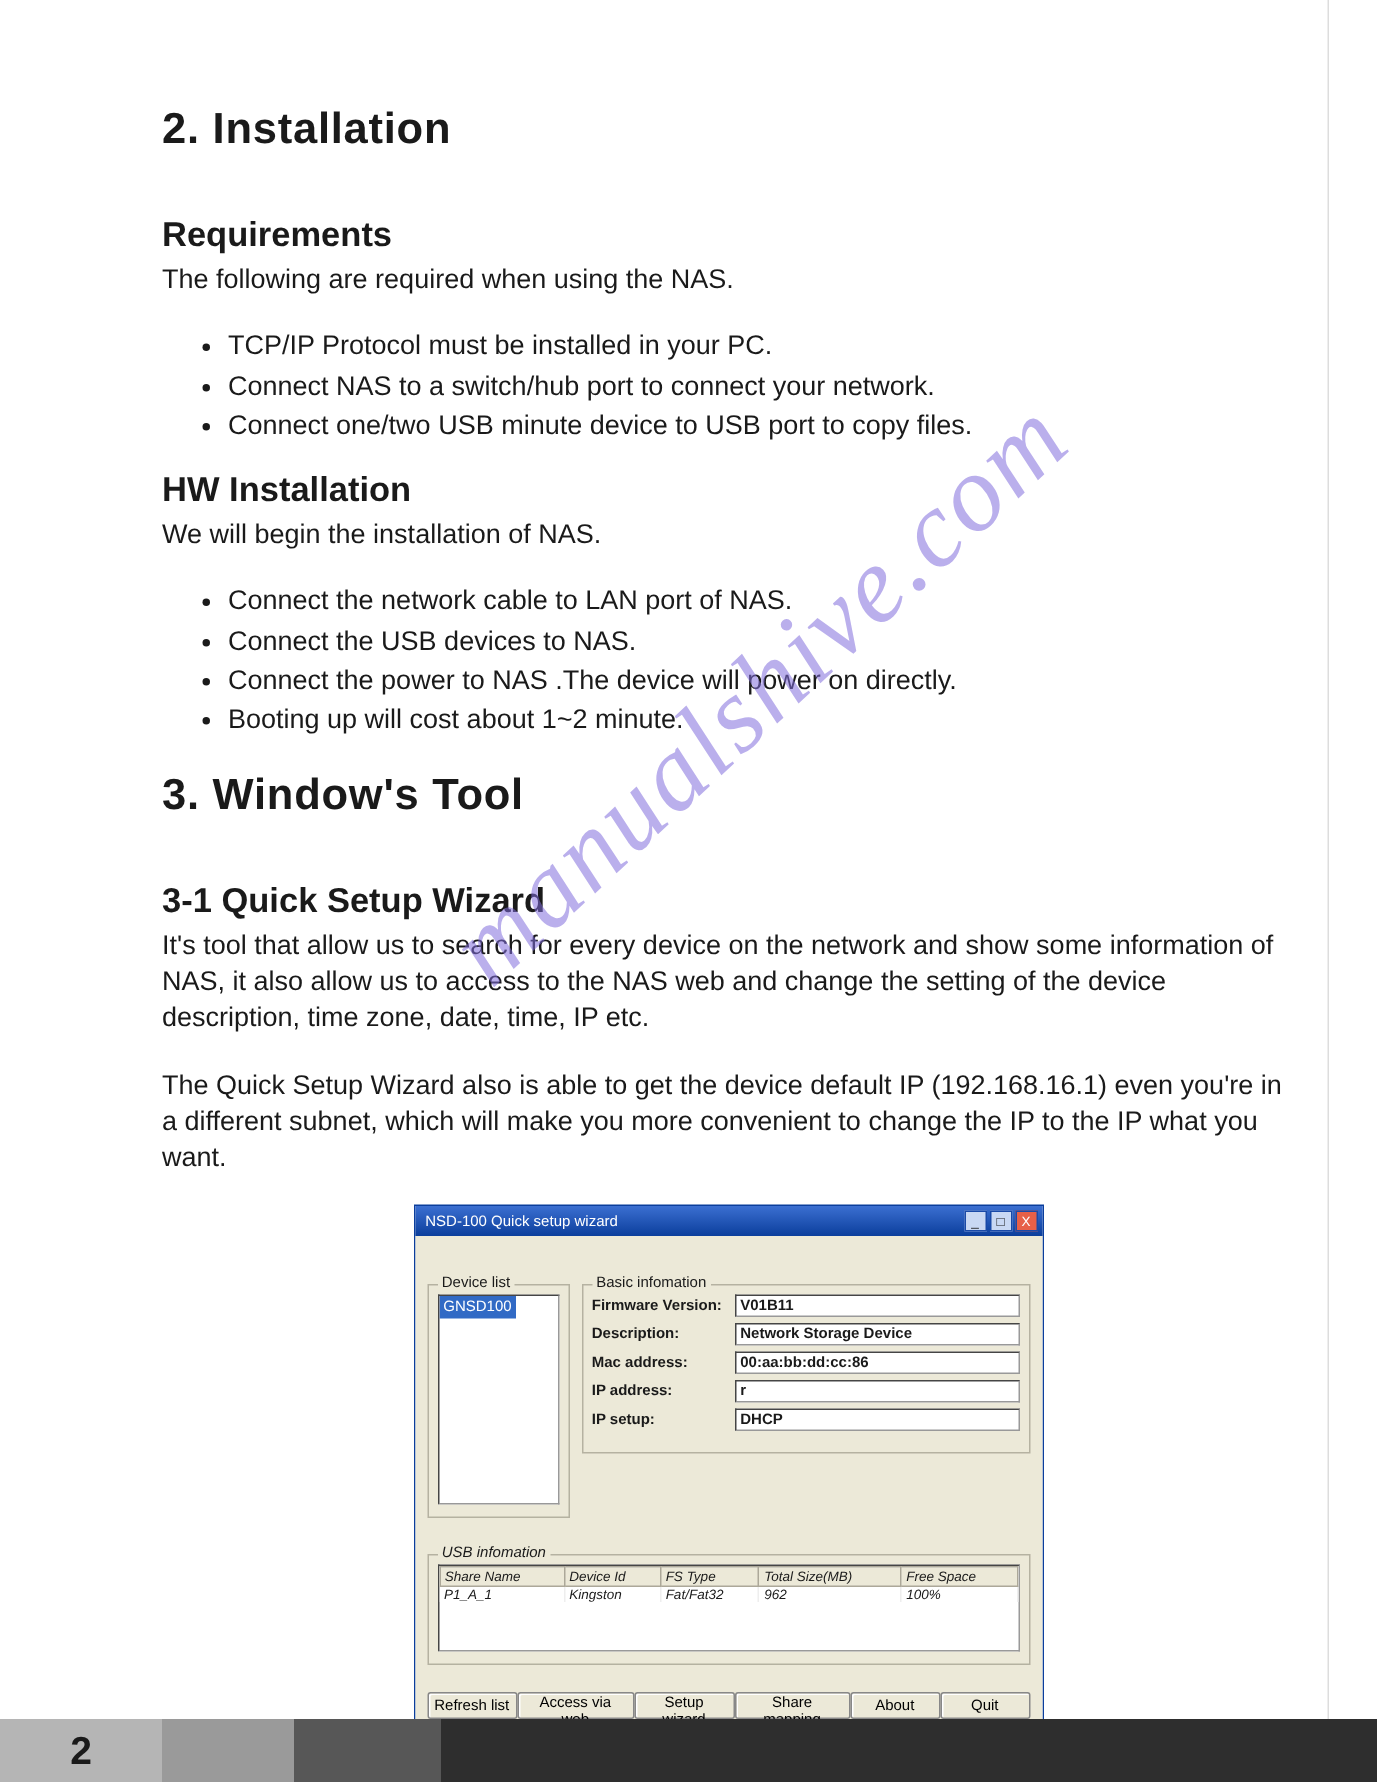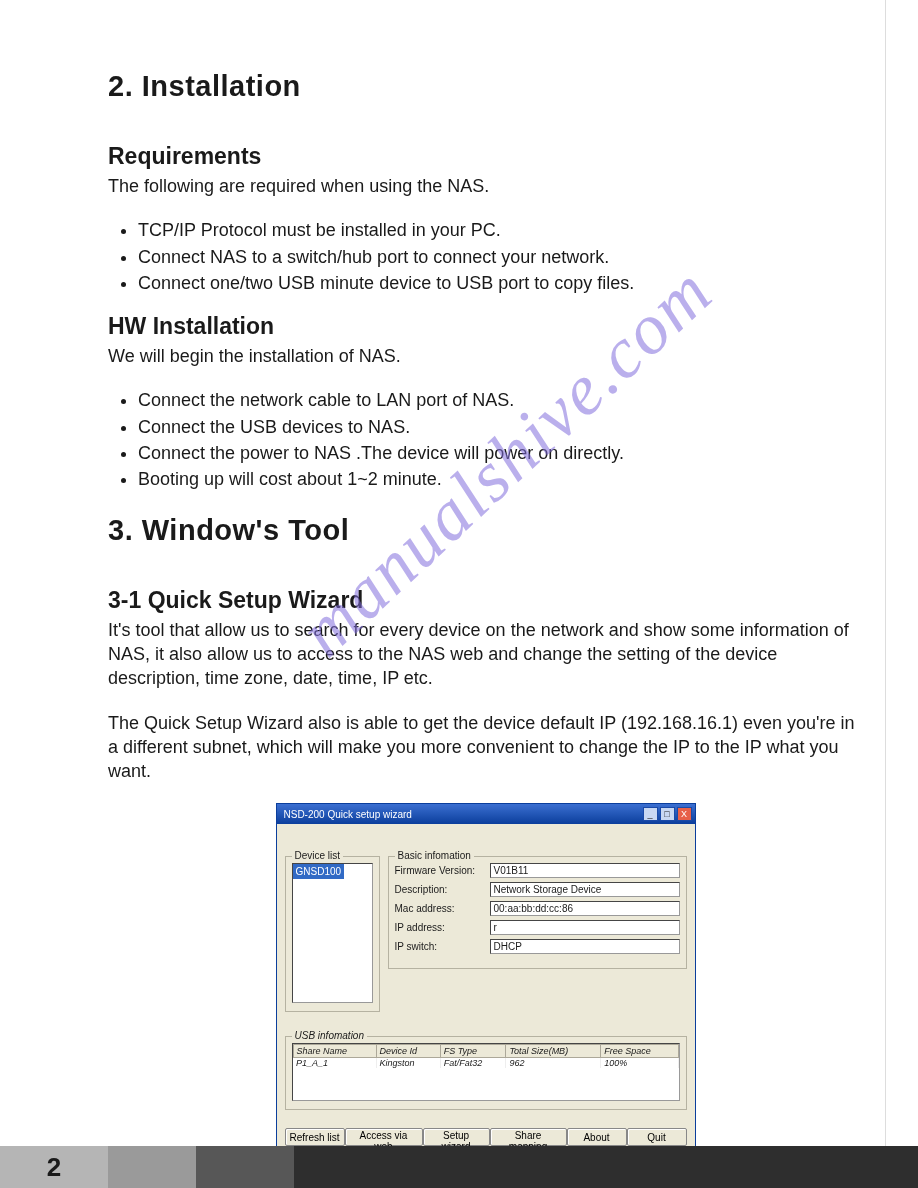--- a/index.html
+++ b/index.html
@@ -26,21 +26,21 @@
     font-weight: bold;
     margin-bottom: 4px;
     margin-top: 14px;
   }
   p {
     font-size: 18px;
     line-height: 1.35;
     margin-bottom: 20px;
   }
   ul {
-    margin-left: 30px;
+    margin-left: 44px;
     margin-bottom: 18px;
   }
   ul li {
     font-size: 18px;
     line-height: 1.35;
     margin-bottom: 2px;
   }
   .watermark {
     position: absolute;
     top: 420px;
@@ -118,21 +118,21 @@
     overflow:hidden;
   }
   .devlist .selitem {
     background:#316ac5;
     color:#fff;
     padding:2px 3px;
     font-size:10px;
     width:fit-content;
   }
   .basicinfo { flex:1; }
-  .row { display:flex; align-items:center; margin-bottom:4px; }
+  .row { display:flex; align-items:center; margin-bottom:4px;font-weight:bold; }
   .row .lbl { width: 95px; font-size:10px; }
   .row .val {
     flex:1; background:#fff; border:1px inset #999;
     padding:1px 3px; font-size:10px; height:15px;
   }
   .usbinfo { margin-top:8px;font-style:italic; }
   .usbtable {
     width:100%;
     border-collapse:collapse;
     background:#fff;
@@ -213,21 +213,21 @@
 
   <h1 style="margin-top:22px;">3.  Window's Tool</h1>
 
   <h2>3-1  Quick Setup Wizard</h2>
   <p>It's tool that allow us to search for every device on the network and show some information of NAS, it also allow us to access to the NAS web and change the setting of the device description, time zone, date, time, IP etc.</p>
   <p>The Quick Setup Wizard also is able to get the device default IP (192.168.16.1) even you're in a different subnet, which will make you more convenient to change the IP to the IP what you want.</p>
 
   <div class="winwrap">
     <div class="win">
       <div class="titlebar">
-        <span class="titlebar-text">NSD-200 Quick setup wizard</span>
+        <span class="titlebar-text">NSD-100 Quick setup wizard</span>
         <div class="titlebar-btns">
           <span>_</span>
           <span>□</span>
           <span class="close">X</span>
         </div>
       </div>
       <div class="winbody">
         <div class="topcols">
           <div class="devlist">
             <div class="fieldset">
@@ -250,21 +250,21 @@
                 </div>
               <div class="row">
                   <span class="lbl">Mac address:</span>
                   <span class="val">00:aa:bb:dd:cc:86</span>
                 </div>
               <div class="row">
                   <span class="lbl">IP address:</span>
                   <span class="val">r</span>
                 </div>
               <div class="row">
-                  <span class="lbl">IP switch:</span>
+                  <span class="lbl">IP setup:</span>
                   <span class="val">DHCP</span>
                 </div>
             </div>
           </div>
         </div>
 
         <div class="usbinfo">
           <div class="fieldset">
             <span class="fieldset-label">USB infomation</span>
             <div class="usbbox">

